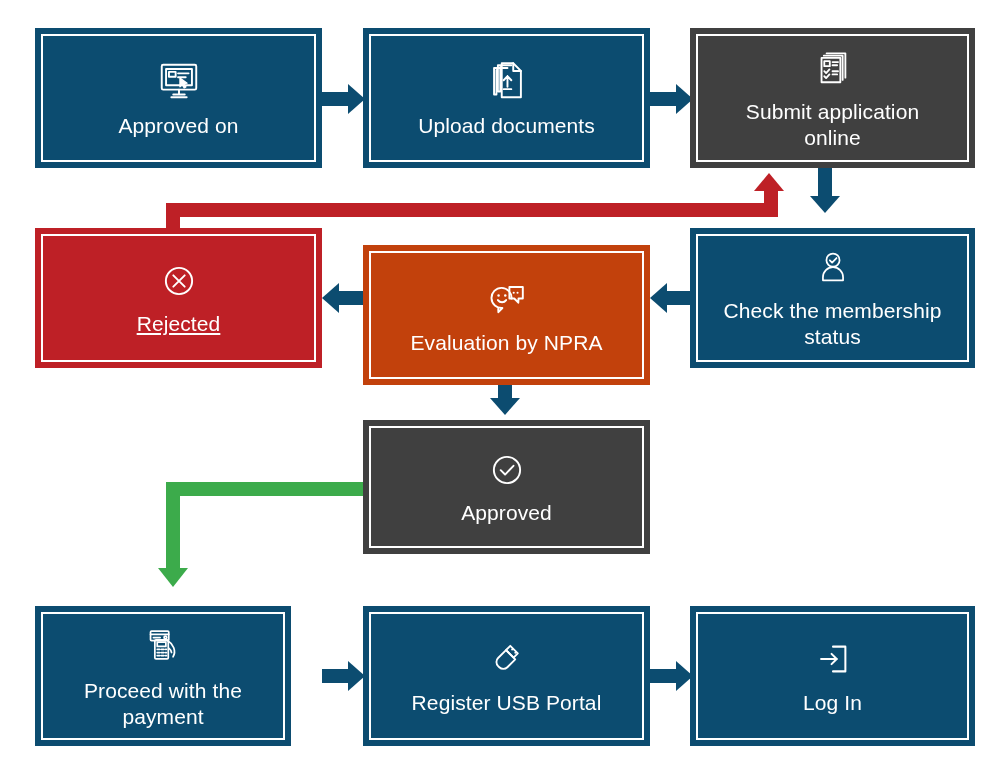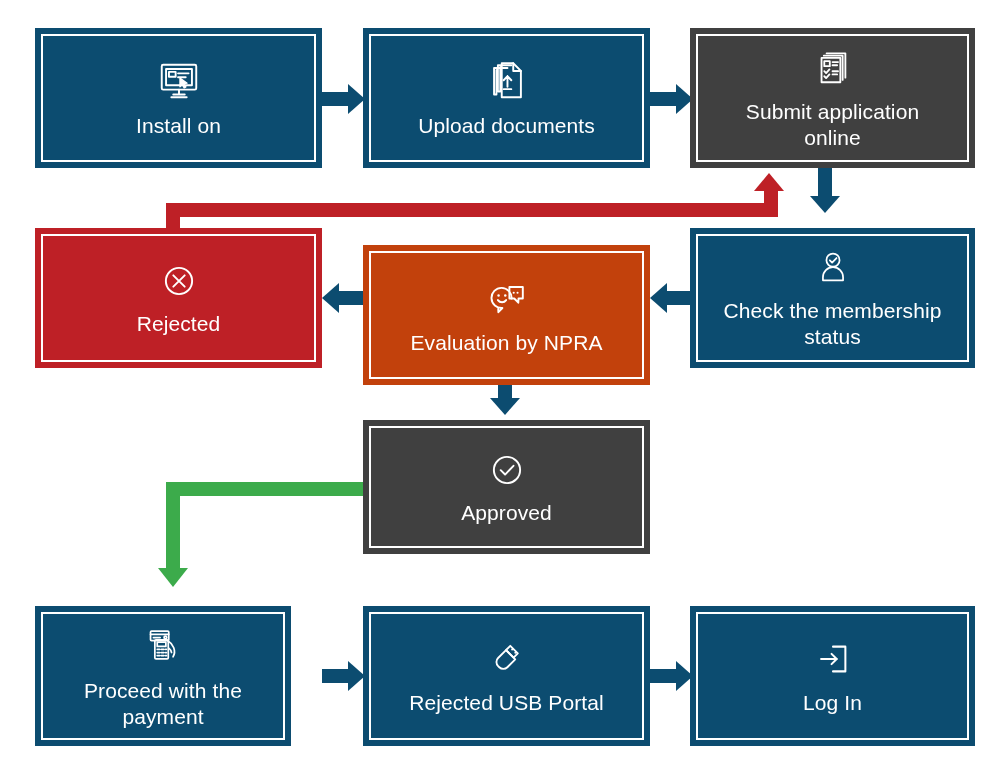--- a/index.html
+++ b/index.html
@@ -148,21 +148,21 @@
         <svg width="46" height="46" viewBox="0 0 48 48" fill="none" stroke="#ffffff" stroke-width="2" stroke-linecap="round" stroke-linejoin="round">
           <rect x="6" y="7" width="36" height="26" rx="1.5"></rect>
           <rect x="10.5" y="11.5" width="27" height="17"></rect>
           <path d="M18 38h12M24 33v5"></path>
           <path d="M16 41h16"></path>
           <rect x="13.5" y="14.5" width="7" height="5"></rect>
           <path d="M23 16h11M23 20h8"></path>
           <path d="M25 21l0 9 2.4-2.4 2 3.6 1.8-1-2-3.5 3.3-0.4z" fill="#ffffff" stroke-width="1.4"></path>
         </svg>
       </span>
-      <span class="nlabel">Install on</span>
+      <span class="nlabel">Approved on</span>
     </div>
   </div>
 
   <div class="node" style="left:363px; top:28px; width:287px; height:140px; background:#0C4C70;">
     <div class="inner"></div>
     <div class="content">
       <span class="nicon">
         <svg width="46" height="46" viewBox="0 0 48 48" fill="none" stroke="#ffffff" stroke-width="2" stroke-linecap="round" stroke-linejoin="round">
           <path d="M13 12.5V38h-2.5V10.5h14"></path>
           <path d="M17 9.5V35h-2.5V7.5h14"></path>
@@ -189,21 +189,21 @@
           <path d="M14.5 27.5l2 2 3.6-4"></path>
           <path d="M23.5 27.5h6M23.5 31h5"></path>
           <path d="M14.5 33l2 2 3.6-4"></path>
         </svg>
       </span>
       <span class="nlabel">Submit application
 online</span>
     </div>
   </div>
 
-  <div class="node" style="left:35px; top:228px; width:287px; height:140px; background:#BE2026;">
+  <div class="node" style="left:35px; top:228px; width:287px; height:140px; background:#BE2026;text-decoration:underline;">
     <div class="inner"></div>
     <div class="content">
       <span class="nicon">
         <svg width="42" height="42" viewBox="0 0 48 48" fill="none" stroke="#ffffff" stroke-width="2.2" stroke-linecap="round" stroke-linejoin="round">
           <circle cx="24" cy="24" r="15"></circle>
           <path d="M17.5 17.5l13 13M30.5 17.5l-13 13"></path>
         </svg>
       </span>
       <span class="nlabel">Rejected</span>
     </div>
@@ -282,21 +282,21 @@
     <div class="inner"></div>
     <div class="content">
       <span class="nicon">
         <svg width="44" height="44" viewBox="0 0 48 48" fill="none" stroke="#ffffff" stroke-width="2" stroke-linecap="round" stroke-linejoin="round">
           <path d="M27.6 9.6l8.2 8.2-4.6 4.6-8.2-8.2z"></path>
           <path d="M22.9 14.3l-8.6 8.6a6.2 6.2 0 0 0 0 8.8l1.3 1.3a6.2 6.2 0 0 0 8.8 0l8.6-8.6z"></path>
           <circle cx="29.6" cy="13.6" r="1.1" fill="#ffffff" stroke="none"></circle>
           <circle cx="33.1" cy="17.1" r="1.1" fill="#ffffff" stroke="none"></circle>
         </svg>
       </span>
-      <span class="nlabel">Rejected USB Portal</span>
+      <span class="nlabel">Register USB Portal</span>
     </div>
   </div>
 
   <div class="node" style="left:690px; top:606px; width:285px; height:140px; background:#0C4C70;">
     <div class="inner"></div>
     <div class="content">
       <span class="nicon">
         <svg width="44" height="44" viewBox="0 0 48 48" fill="none" stroke="#ffffff" stroke-width="2.2" stroke-linecap="round" stroke-linejoin="round">
           <path d="M24 10.5h13.5v27H24"></path>
           <path d="M11 24h17"></path>

